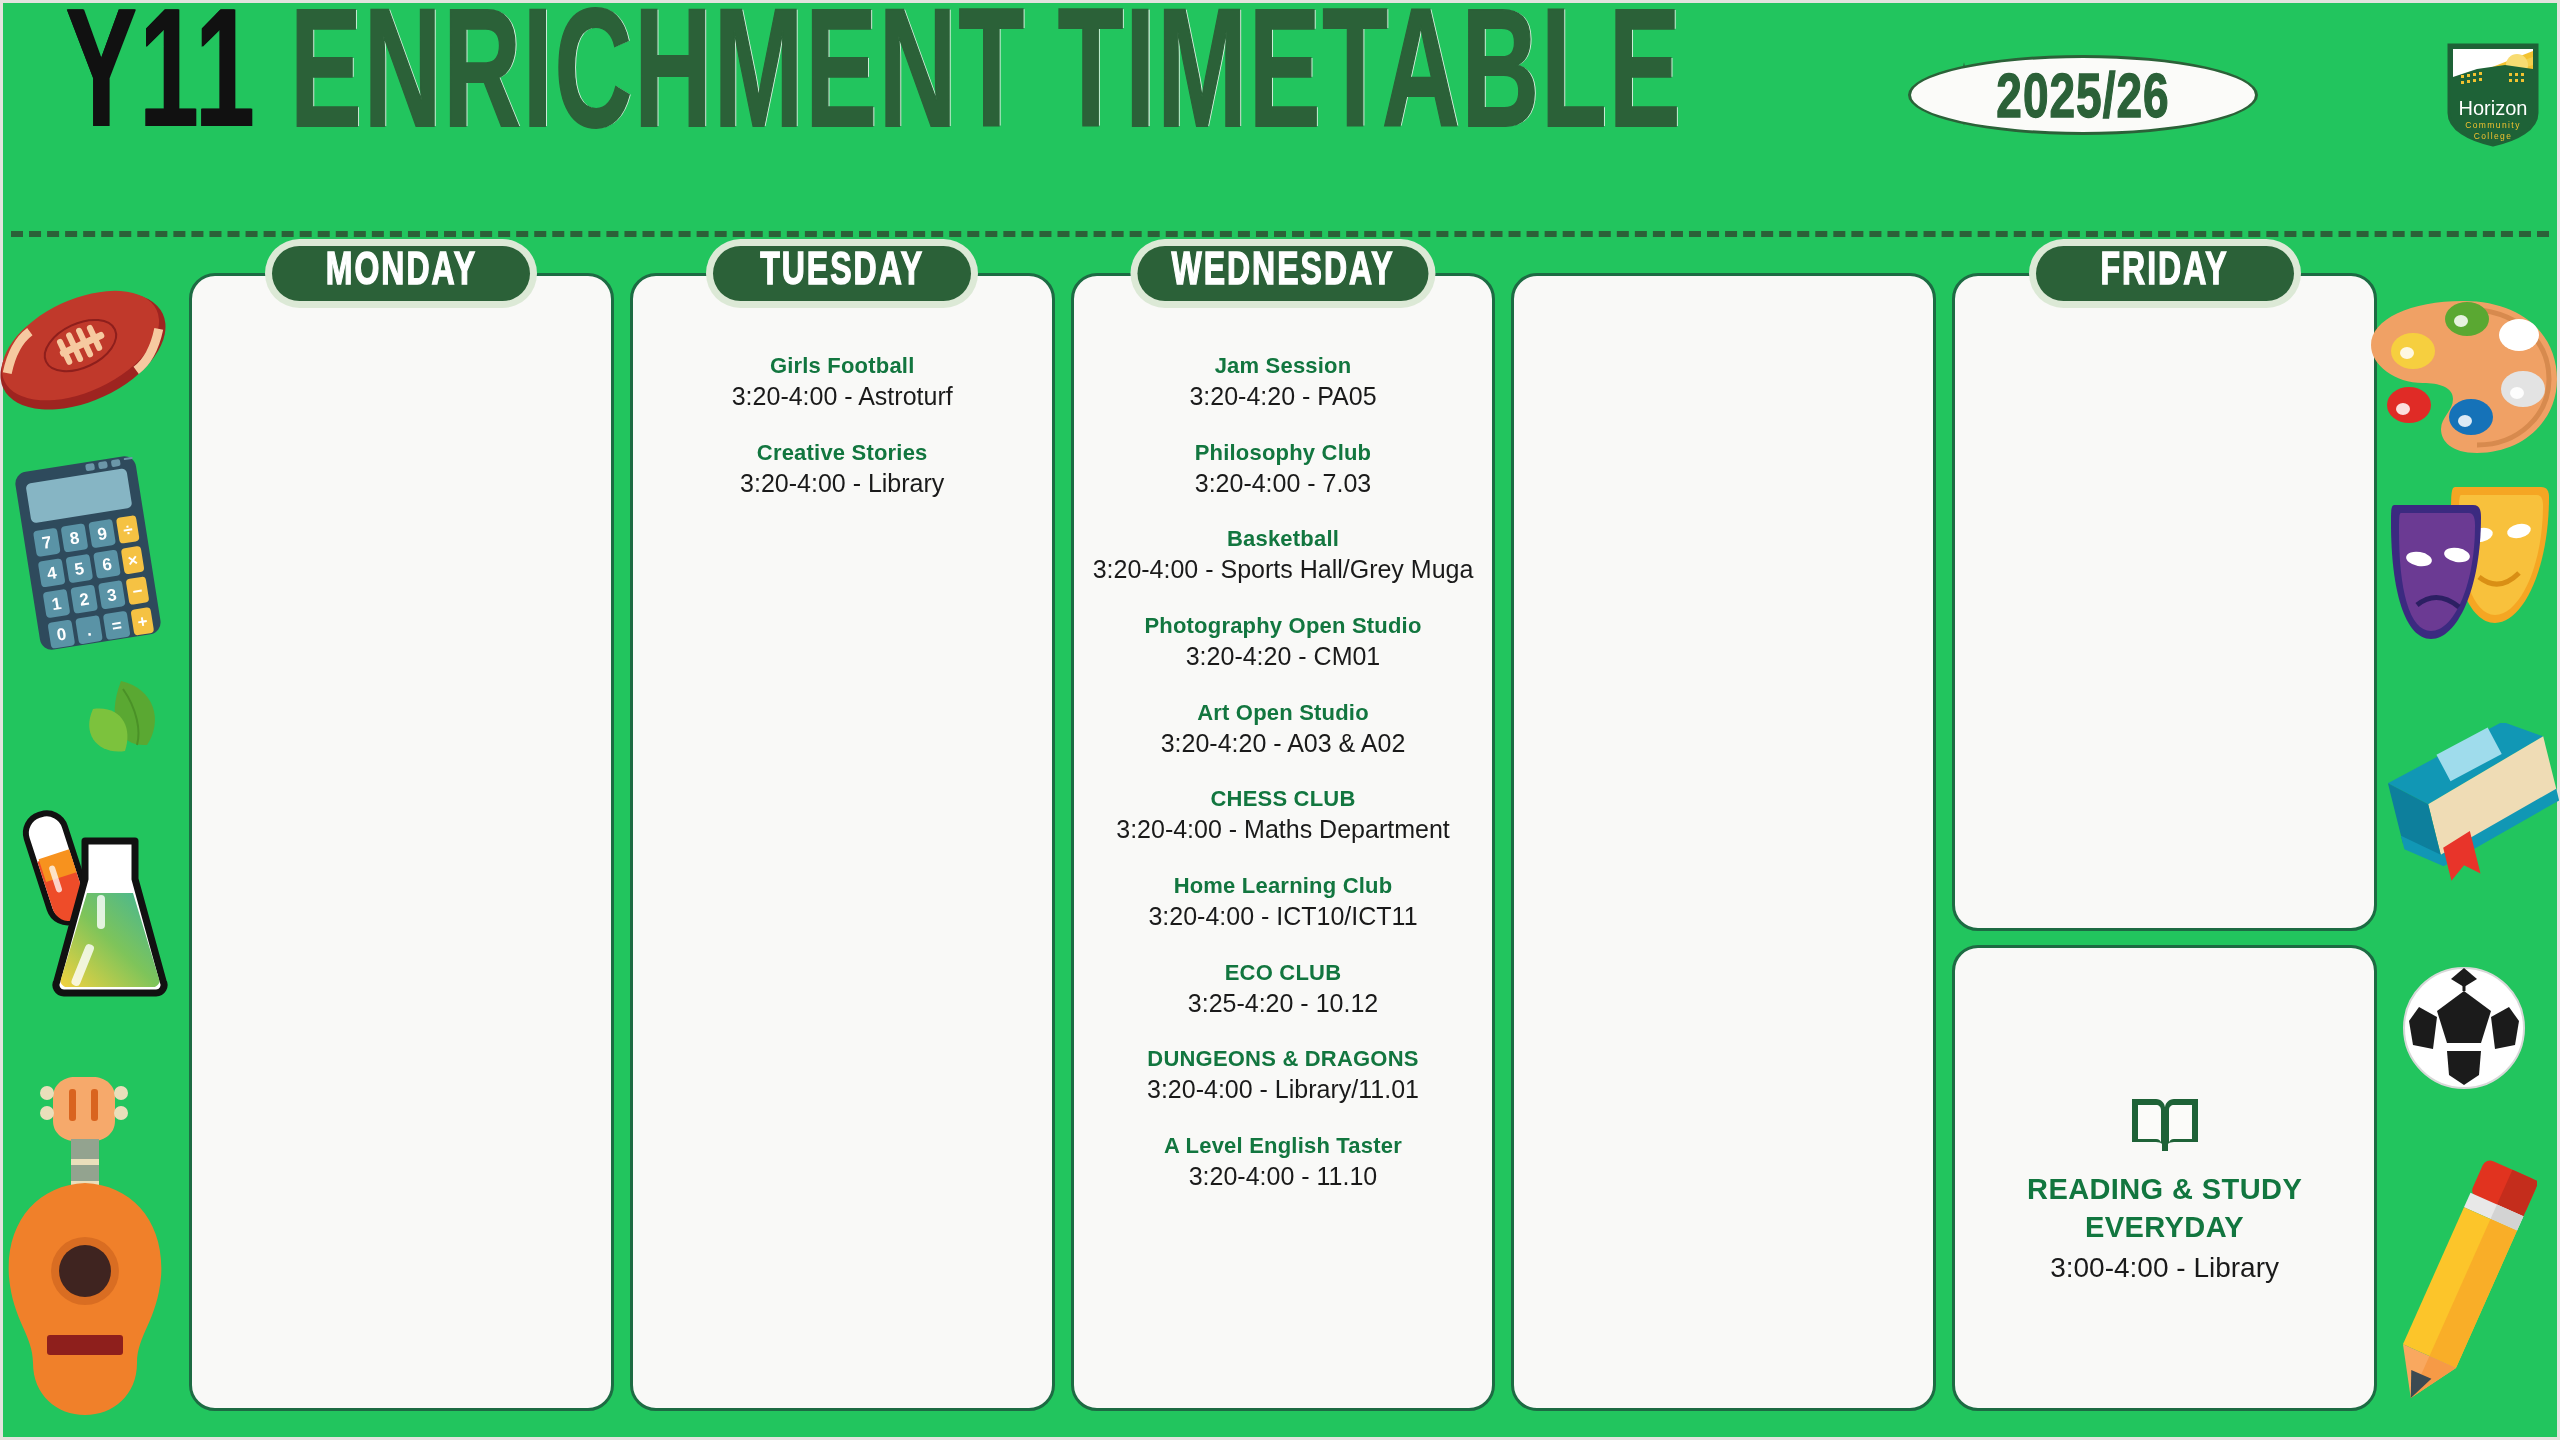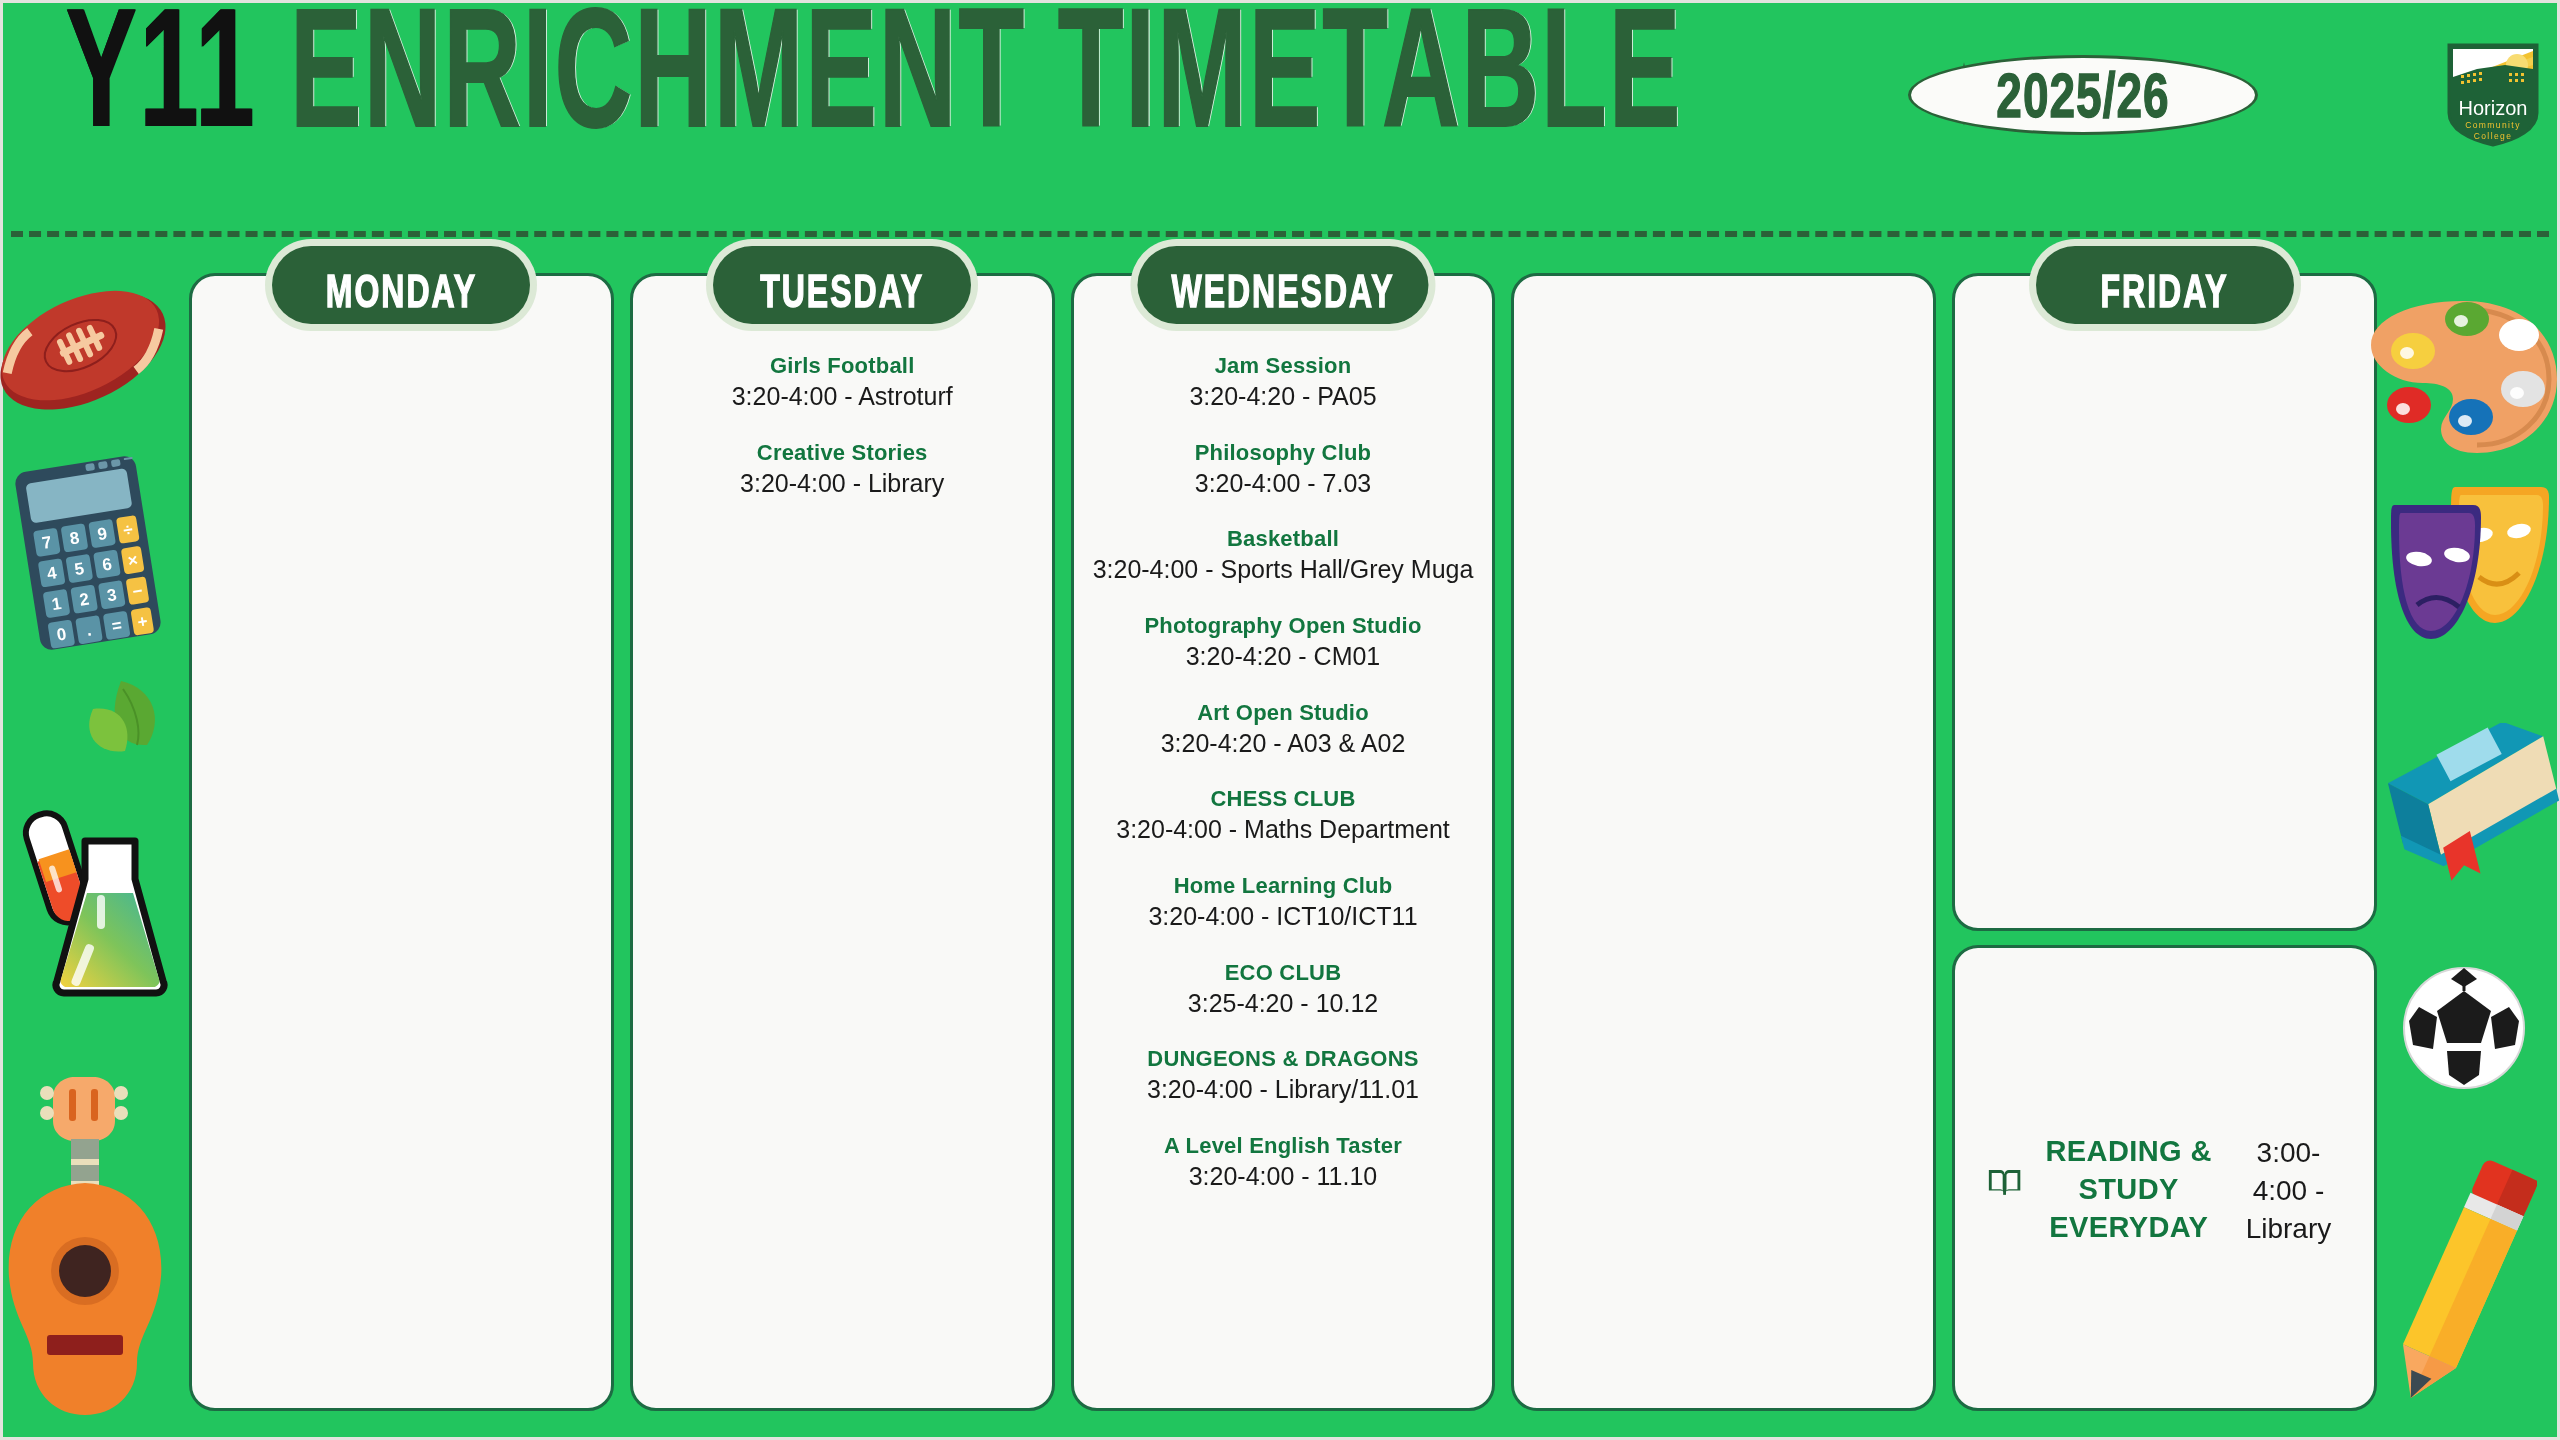--- a/index.html
+++ b/index.html
@@ -128,21 +128,21 @@
   
   .col.split .col-card.top { flex: 0 0 658px; margin-bottom: 14px; }
   .col.split .col-card.bottom { flex: 1 1 auto; padding-top: 34px; }
 
   .day-pill {
     position: absolute;
     left: 50%;
     top: -30px;
     transform: translateX(-50%);
     min-width: 258px;
-    padding: 28px 34px 13px;
+    padding: 5px 34px 13px;
     background: #2b6138;
     border-radius: 40px;
     box-shadow: 0 0 0 7px #dce9d6;
     text-align: center;
     z-index: 5;
   }
   .day-pill-label {
     display: block;
     font-family: "Liberation Sans Narrow", "Liberation Sans", sans-serif;
     font-weight: 700;
@@ -172,21 +172,21 @@
     display: block;
     font-size: 25px;
     font-weight: 400;
     color: #1a1a1a;
     line-height: 1.3;
   }
 
   
   #reading-panel {
     display: flex;
-    flex-direction: row;
+    flex-direction: column;
     align-items: center;
     justify-content: center;
     height: 100%;
     padding: 0 31px 10px;
   }
   #book-icon { margin-bottom: 16px; }
   #reading-title {
     display: block;
     font-size: 29px;
     font-weight: 700;

